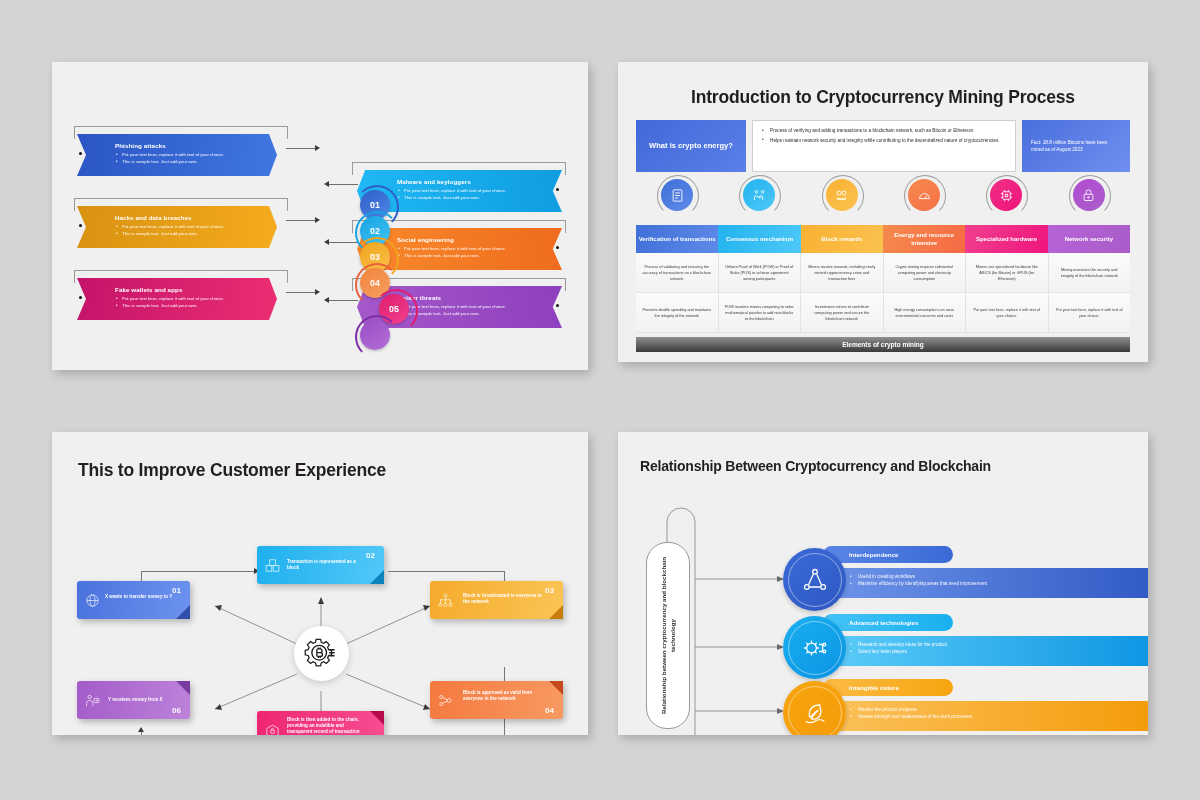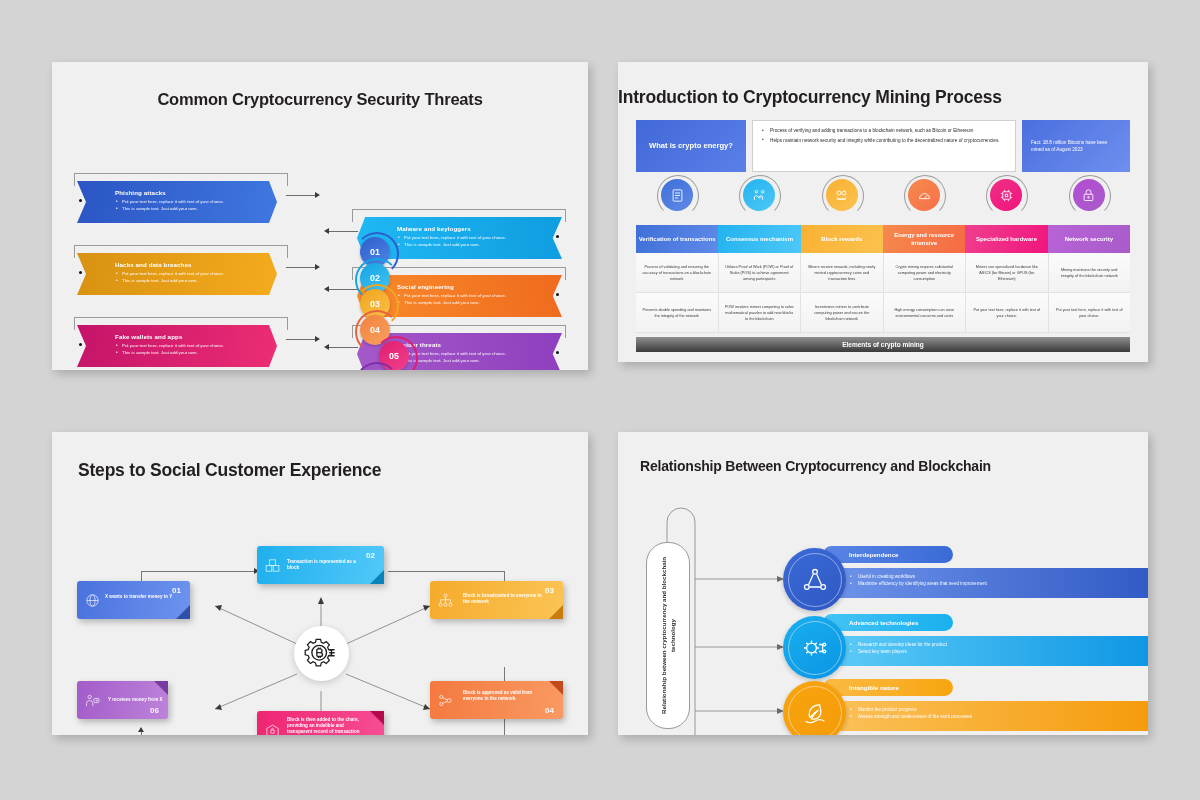--- a/index.html
+++ b/index.html
@@ -18,21 +18,21 @@
   }
   #slide1{left:52px;top:62px;width:536px;height:308px;}
   #slide2{left:618px;top:62px;width:530px;height:300px;}
   #slide3{left:52px;top:432px;width:536px;height:303px;}
   #slide4{left:618px;top:432px;width:530px;height:303px;}
 
   .s-title{
     font-weight:bold;color:#231f20;letter-spacing:-0.2px;
   }
   #slide1 .s-title{font-size:16.5px;text-align:center;margin-top:28px;}
-  #slide2 .s-title{font-size:17.5px;text-align:left;margin-top:25px;}
+  #slide2 .s-title{font-size:17.5px;text-align:center;margin-top:25px;}
   #slide3 .s-title{font-size:17.5px;margin:28px 0 0 26px;}
   #slide4 .s-title{font-size:14px;margin:26px 0 0 22px;}
 
   
   .s1-wrap{position:relative;width:100%;height:100%;}
   .ban{
     position:absolute;height:42px;color:#fff;
     filter:drop-shadow(2px 3px 3px rgba(0,0,0,.28));
   }
   .ban .bname{font-size:6.2px;font-weight:bold;letter-spacing:.1px;}
@@ -159,21 +159,20 @@
     padding:5px 0 0 26px;box-sizing:border-box;
   }
   .s4-body ul{margin:0;padding:0;list-style:none;}
   .s4-body li{font-size:4.6px;line-height:7.2px;position:relative;padding-left:9px;opacity:.95;}
   .s4-body li:before{content:"•";position:absolute;left:1px;top:-0.5px;}
 </style>
 </head>
 <body>
 
 <div class="slide" id="slide1">
-  <div class="s-title">Common Cryptocurrency Security Threats</div>
   <div class="s1-wrap">
 
     <div class="outline" style="left:22px;top:64px;width:212px;height:12px;border-bottom:none;"></div>
     <div class="outline" style="left:22px;top:136px;width:212px;height:12px;border-bottom:none;"></div>
     <div class="outline" style="left:22px;top:208px;width:212px;height:12px;border-bottom:none;"></div>
 
     <div class="outline" style="left:300px;top:100px;width:212px;height:12px;border-bottom:none;"></div>
     <div class="outline" style="left:300px;top:158px;width:212px;height:12px;border-bottom:none;"></div>
     <div class="outline" style="left:300px;top:216px;width:212px;height:12px;border-bottom:none;"></div>
 
@@ -388,21 +387,21 @@
       <div class="s2-c">Incentivizes miners to contribute computing power and secure the blockchain network</div>
       <div class="s2-c">High energy consumption can raise environmental concerns and costs</div>
       <div class="s2-c">Put your text here, replace it with text of your choice.</div>
       <div class="s2-c">Put your text here, replace it with text of your choice.</div>
     </div>
     <div class="s2-foot">Elements of crypto mining</div>
   </div>
 </div>
 
 <div class="slide" id="slide3">
-  <div class="s-title">Steps to Social Customer Experience</div>
+  <div class="s-title">This to Improve Customer Experience</div>
   <div class="s3-wrap">
 
     <div class="ln" style="left:89px;top:90px;width:0.8px;height:18px;"></div>
     <div class="ln" style="left:89px;top:90px;width:116px;height:0.8px;"></div>
     <div class="arrow-head ah-r" style="left:202px;top:87px;"></div>
 
     <div class="ln" style="left:336px;top:90px;width:117px;height:0.8px;"></div>
     <div class="ln" style="left:452px;top:90px;width:0.8px;height:16px;"></div>
     <div class="arrow-head" style="left:449px;top:104px;border-left:3px solid transparent;border-right:3px solid transparent;border-top:5px solid #3b3b3b;"></div>
 
@@ -486,21 +485,21 @@
       <div class="fold" style="right:0;top:0;background:#b50b4d;clip-path:polygon(100% 0,100% 100%,0 0);"></div>
       <svg class="fb-i" style="left:7px;top:12px;" viewBox="0 0 24 24" fill="none" stroke="#fff" stroke-width="1.1">
           <path d="M12 3l8 4.5v9L12 21l-8-4.5v-9z"></path>
           <rect x="9.5" y="10" width="5" height="4.5" rx="0.7"></rect>
           <path d="M10.7 10V8.7a1.3 1.3 0 0 1 2.6 0V10"></path>
         </svg>
       <div class="fb-t" style="left:30px;top:6px;width:80px;">Block is then added to the chain, providing an indelible and transparent record of transaction</div>
 
     </div>
 
-    <div class="fbox" style="left:25px;top:200px;width:91px;">
+    <div class="fbox" style="left:25px;top:200px;width:113px;">
       <div class="fb-in" style="background:linear-gradient(100deg,#a35cc9,#bd82da);"></div>
       <div class="fold" style="right:0;top:0;background:#7a3ba0;clip-path:polygon(100% 0,100% 100%,0 0);"></div>
       <svg class="fb-i" style="left:7px;top:11px;" viewBox="0 0 24 24" fill="none" stroke="#fff" stroke-width="1.1">
           <circle cx="8" cy="7" r="2.4"></circle>
           <path d="M3.5 20v-3.5a4.5 4.5 0 0 1 9 0V20"></path>
           <rect x="14" y="9" width="7" height="6" rx="1"></rect>
           <circle cx="18" cy="12" r="1"></circle>
         </svg>
       <div class="fb-t" style="left:31px;top:16px;width:76px;">Y receives money from X</div>
       <div class="fb-n" style="right:9px;bottom:4px;">06</div>

